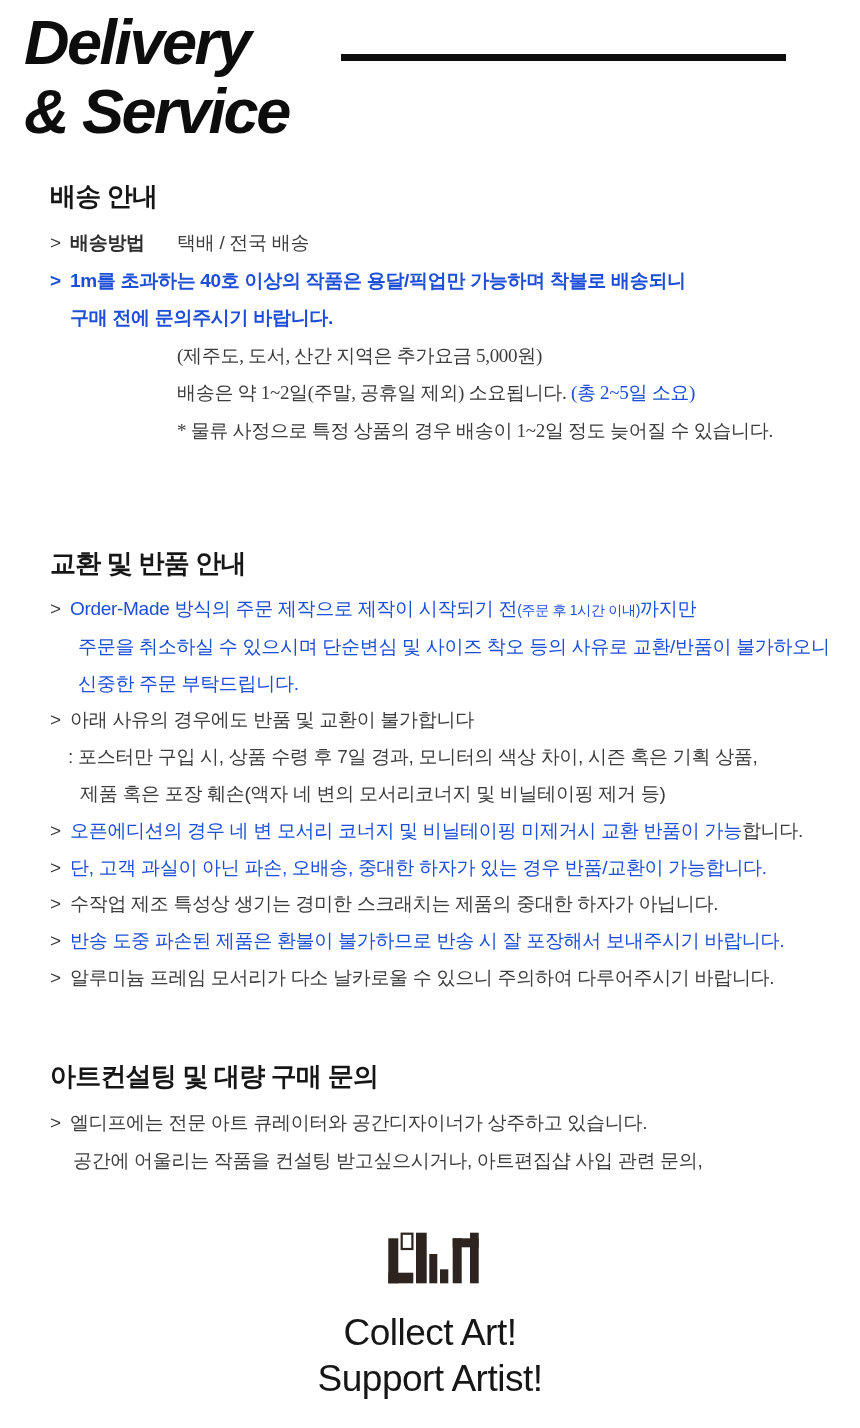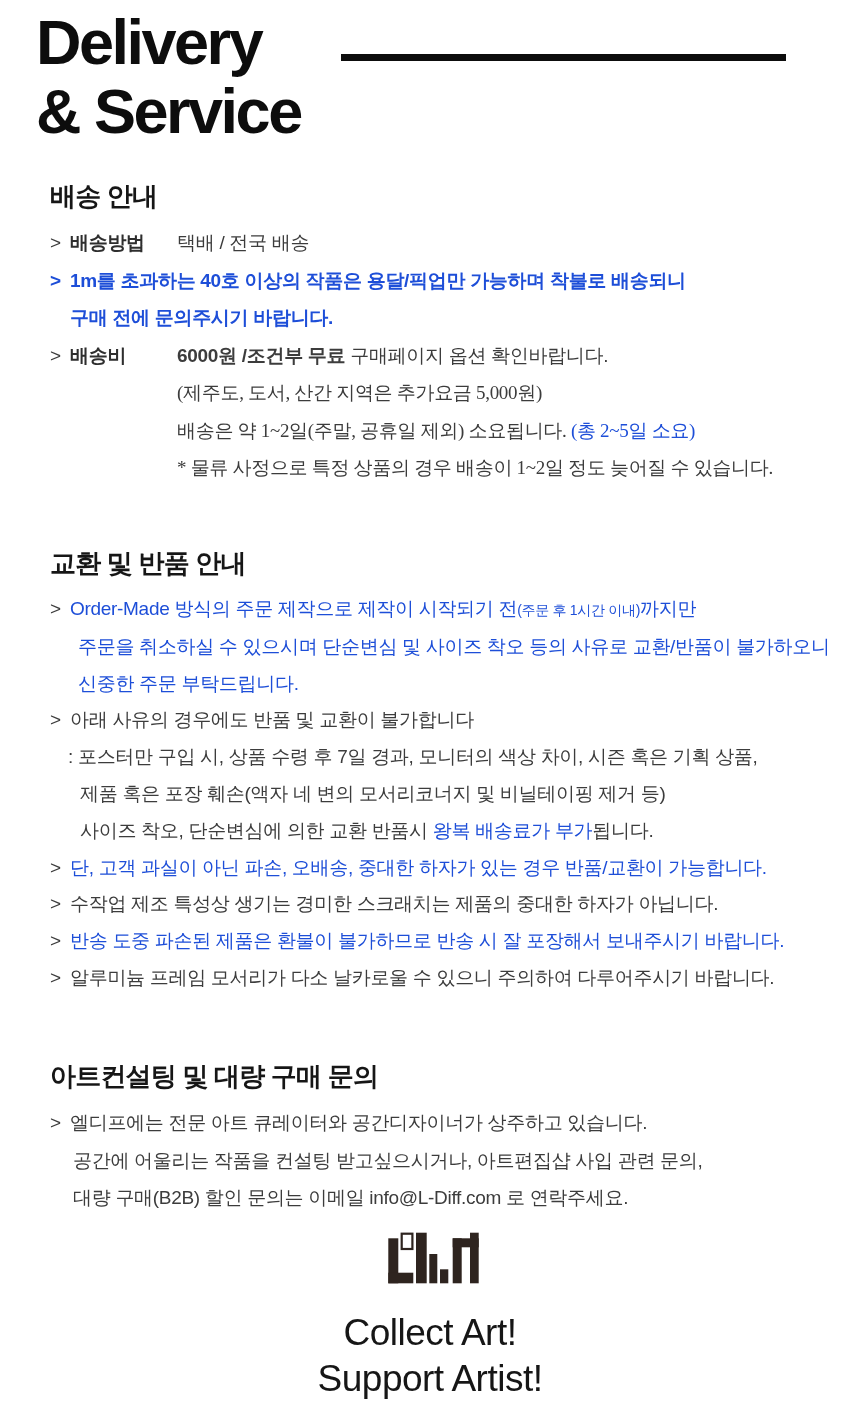--- a/index.html
+++ b/index.html
@@ -3,23 +3,23 @@
 <meta charset="utf-8">
 <style>
   html,body{margin:0;padding:0;}
   body{
     width:860px;height:1428px;position:relative;background:#ffffff;
     font-family:"Liberation Sans", sans-serif;overflow:hidden;
     color:#3c3c3c;
   }
   
   .title{
-    position:absolute;left:36px;top:8px;
+    position:absolute;left:24px;top:8px;
     font-size:63px;line-height:69px;font-weight:700;
-    letter-spacing:-2.5px;color:#0d0d0d;white-space:nowrap;
+    letter-spacing:-2.5px;color:#0d0d0d;white-space:nowrap;font-style:italic;
   }
   .rule{
     position:absolute;left:341px;top:54px;width:445px;height:7px;
     background:#0d0d0d;
   }
   
   .sec{position:absolute;left:50px;width:800px;}
   .sec-h{
     font-size:26px;line-height:30px;font-weight:700;color:#161616;
     letter-spacing:-0.8px;white-space:nowrap;
@@ -63,23 +63,20 @@
   <div class="rows lh1">
     <div class="row">
       <span class="mk">&gt;</span><span class="lbl">배송방법</span><span>택배 / 전국 배송</span>
     </div>
     <div class="row red b">
       <span class="mk red">&gt;</span><span>1m를 초과하는 40호 이상의 작품은 용달/픽업만 가능하며 착불로 배송되니</span>
     </div>
     <div class="row red b ind-mk">
       <span>구매 전에 문의주시기 바랍니다.</span>
     </div>
-    <div class="row">
-      <span class="mk">&gt;</span><span class="lbl">배송비</span><span class="b">6000원 /조건부 무료</span><span> 구매페이지 옵션 확인바랍니다.</span>
-    </div>
     <div class="row ind-val">
       <span>(제주도, 도서, 산간 지역은 추가요금 5,000원)</span>
     </div>
     <div class="row ind-val">
       <span>배송은 약 1~2일(주말, 공휴일 제외) 소요됩니다. </span><span class="red">(총 2~5일 소요)</span>
     </div>
     <div class="row ind-val">
       <span>* 물류 사정으로 특정 상품의 경우 배송이 1~2일 정도 늦어질 수 있습니다.</span>
     </div>
   </div>
@@ -99,22 +96,22 @@
     </div>
     <div class="row">
       <span class="mk">&gt;</span><span>아래 사유의 경우에도 반품 및 교환이 불가합니다</span>
     </div>
     <div class="row ind-18">
       <span>: 포스터만 구입 시, 상품 수령 후 7일 경과, 모니터의 색상 차이, 시즌 혹은 기획 상품,</span>
     </div>
     <div class="row ind-30">
       <span>제품 혹은 포장 훼손(액자 네 변의 모서리코너지 및 비닐테이핑 제거 등)</span>
     </div>
-    <div class="row ind-30">
-      <span>사이즈 착오, 단순변심에 의한 교환 반품시 </span><span class="red">왕복 배송료가 부가</span><span>됩니다.</span>
+    <div class="row">
+      <span class="mk">&gt;</span><span class="red">오픈에디션의 경우 네 변 모서리 코너지 및 비닐테이핑 미제거시 교환 반품이 가능</span><span>합니다.</span>
     </div>
     <div class="row">
       <span class="mk">&gt;</span><span class="red">단, 고객 과실이 아닌 파손, 오배송, 중대한 하자가 있는 경우 반품/교환이 가능합니다.</span>
     </div>
     <div class="row">
       <span class="mk">&gt;</span><span>수작업 제조 특성상 생기는 경미한 스크래치는 제품의 중대한 하자가 아닙니다.</span>
     </div>
     <div class="row">
       <span class="mk">&gt;</span><span class="red">반송 도중 파손된 제품은 환불이 불가하므로 반송 시 잘 포장해서 보내주시기 바랍니다.</span>
     </div>
@@ -126,23 +123,20 @@
 
 <div class="sec" id="sec-consulting">
   <div class="sec-h">아트컨설팅 및 대량 구매 문의</div>
   <div class="rows lh1">
     <div class="row">
       <span class="mk">&gt;</span><span>엘디프에는 전문 아트 큐레이터와 공간디자이너가 상주하고 있습니다.</span>
     </div>
     <div class="row ind-23">
       <span>공간에 어울리는 작품을 컨설팅 받고싶으시거나, 아트편집샵 사입 관련 문의,</span>
     </div>
-    <div class="row ind-23">
-      <span>대량 구매(B2B) 할인 문의는 이메일 info@L-Diff.com 로 연락주세요.</span>
-    </div>
   </div>
 </div>
 
 <svg class="logo" width="93" height="52" viewBox="0 0 93 52" aria-label="L-Diff logo">
   <g fill="#2e241f">
     <rect x="1.3" y="6.3" width="10" height="45"></rect>
     <rect x="1.3" y="40.7" width="25" height="10.6"></rect>
     <rect x="14.7" y="1.7" width="10.7" height="15.3" fill="none" stroke="#2e241f" stroke-width="2.2"></rect>
     <rect x="29" y="0.7" width="10.7" height="50.6"></rect>
     <rect x="42.3" y="22" width="8" height="29.3"></rect>

